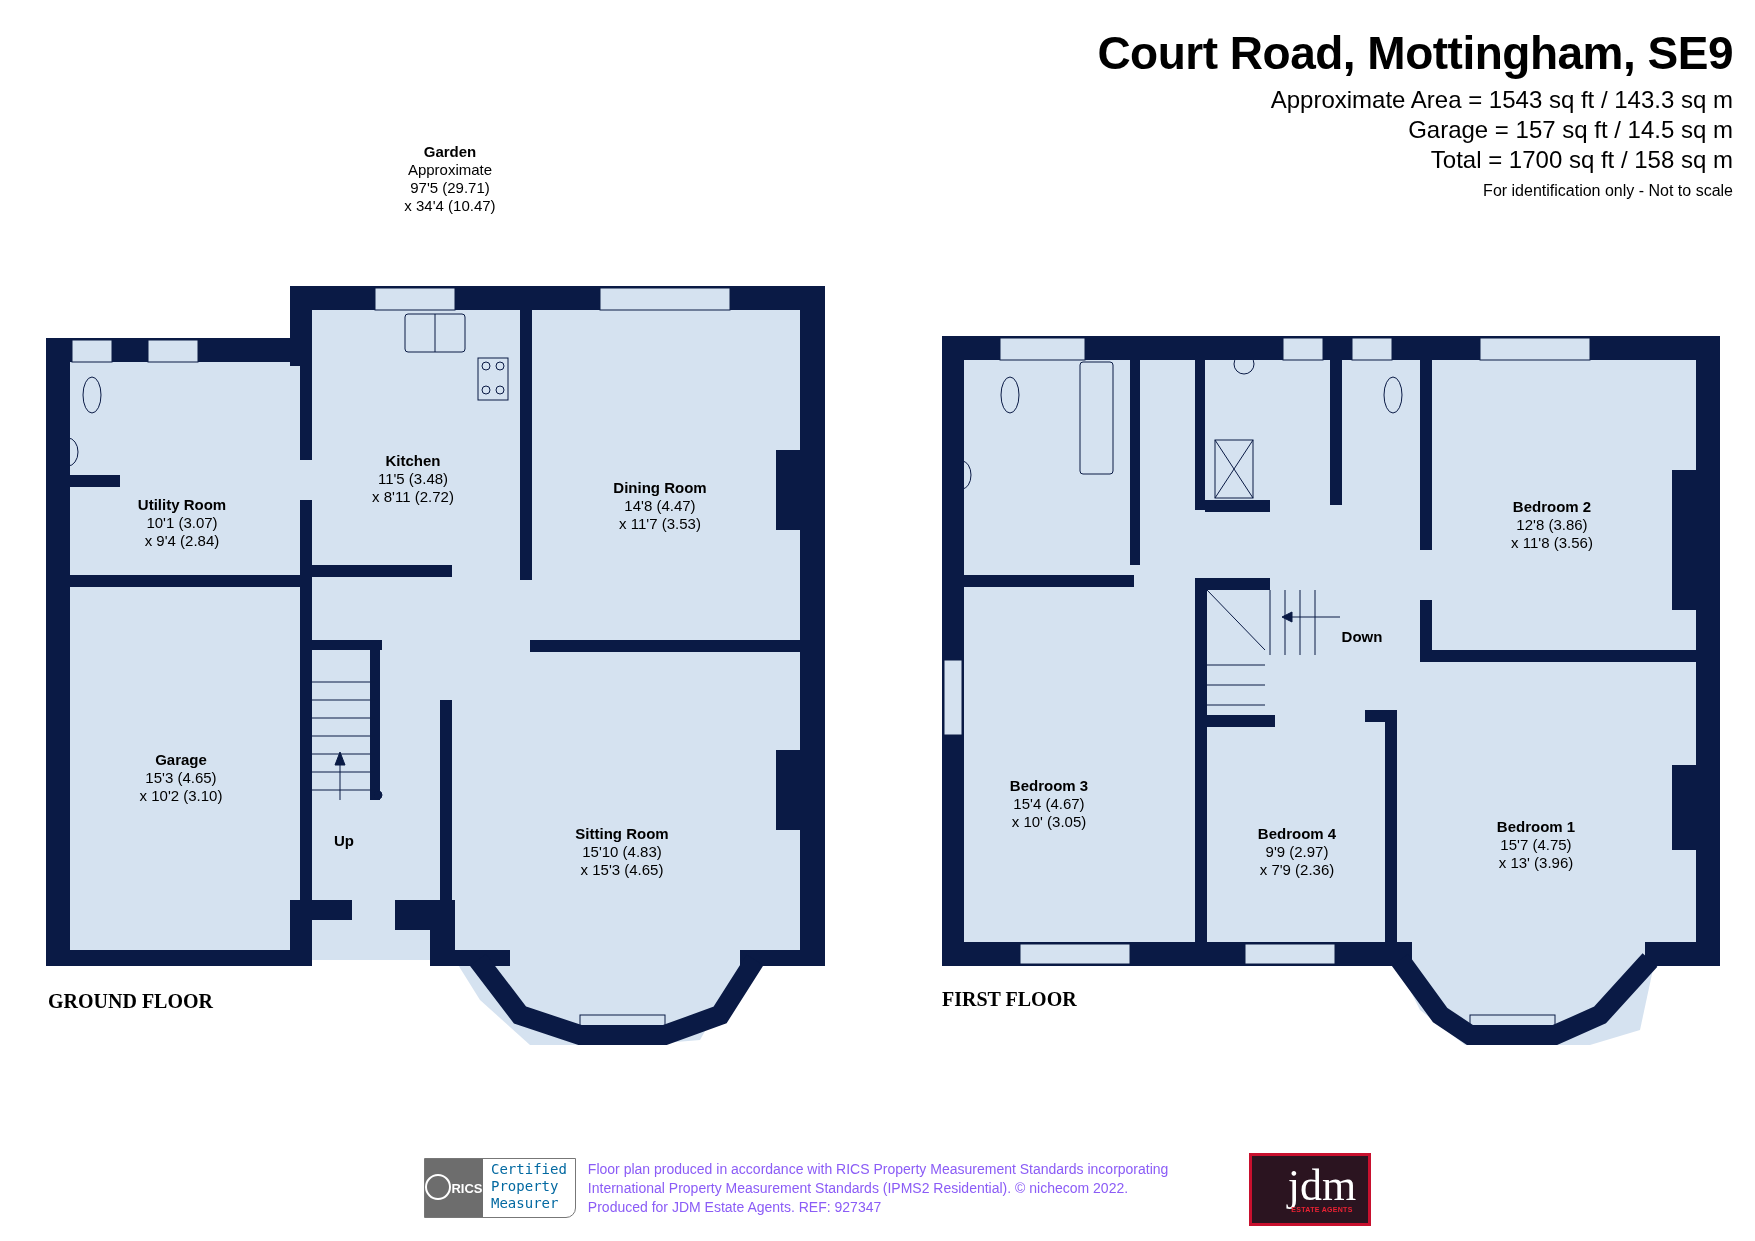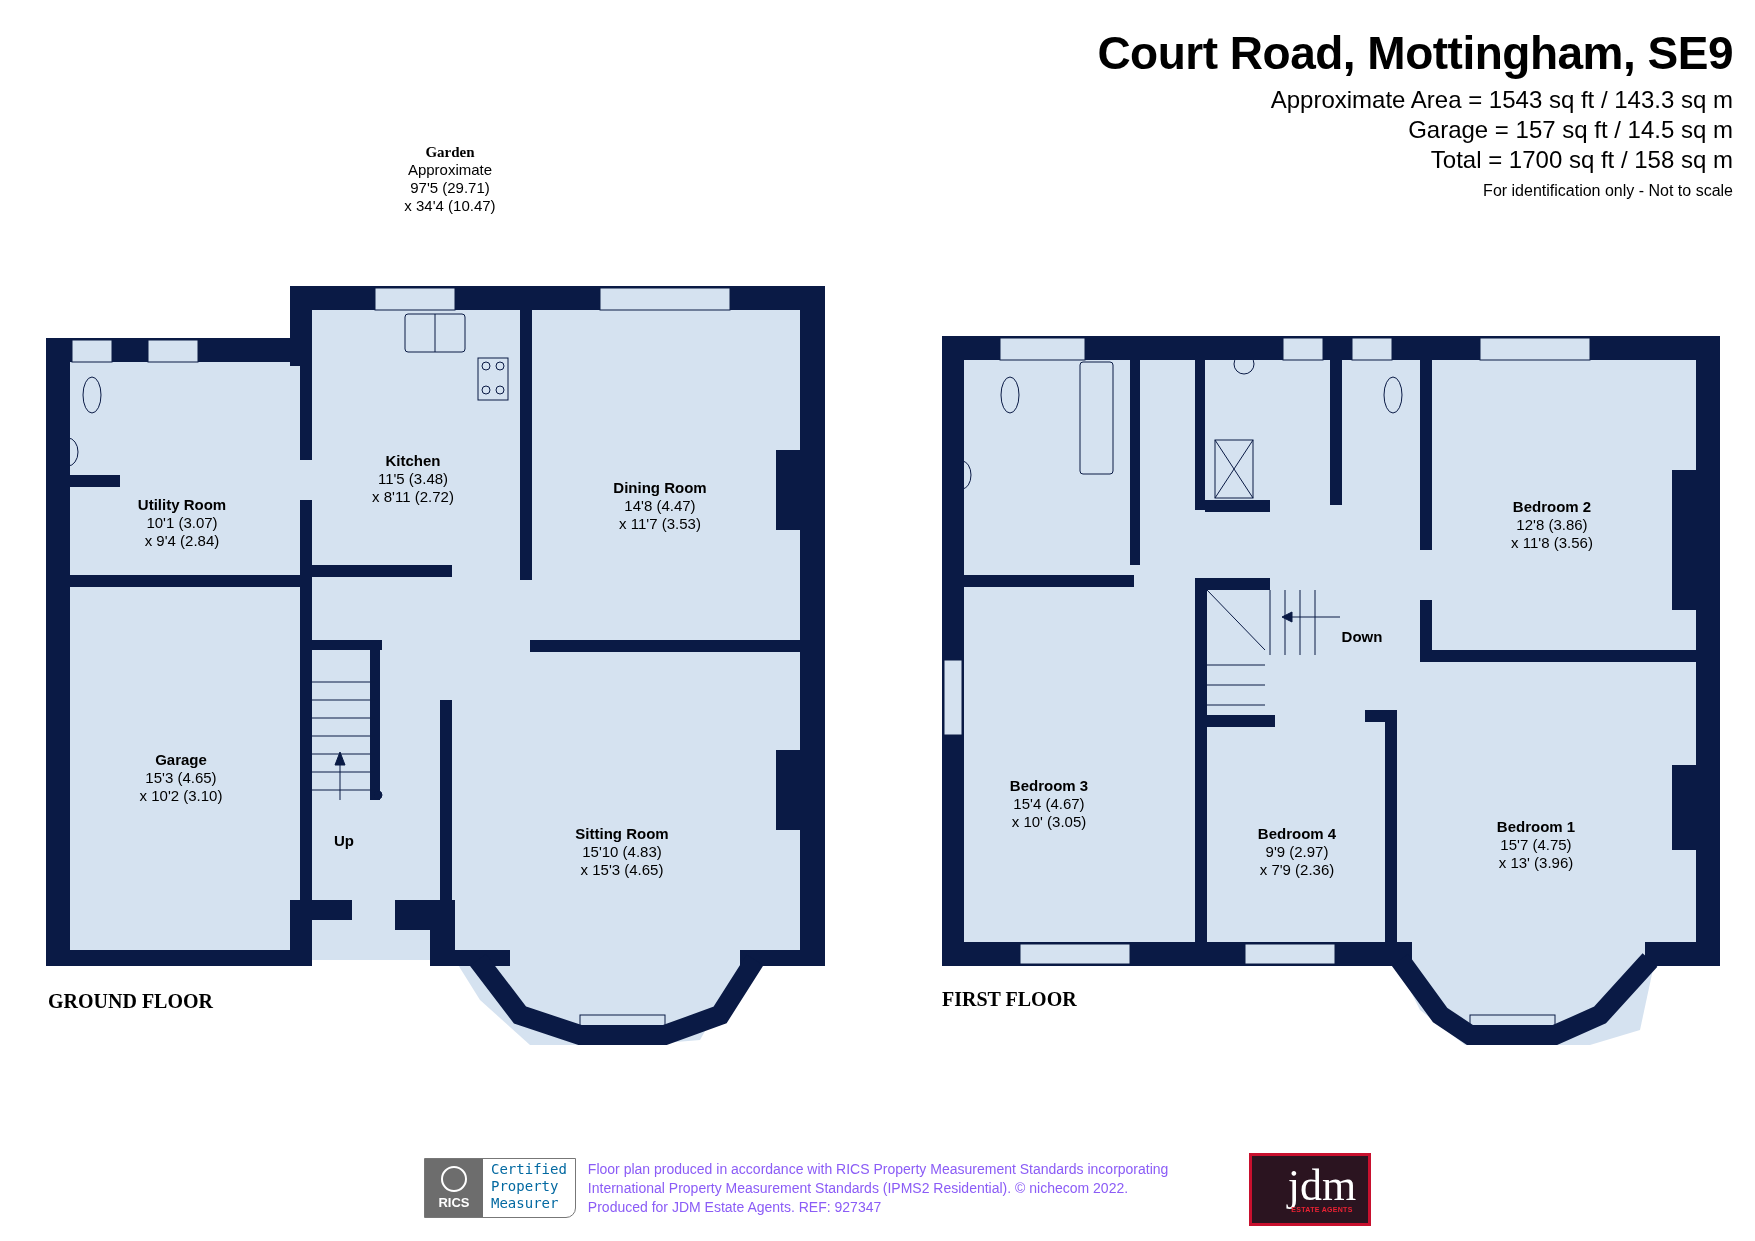--- a/index.html
+++ b/index.html
@@ -1,28 +1,28 @@
 <!DOCTYPE html>
 <html><head>
 <meta charset="utf-8">
 <style>
   html,body{margin:0;padding:0;background:#fff;}
   body{width:1755px;height:1241px;position:relative;overflow:hidden;font-family:"Liberation Sans",sans-serif;color:#000;}
   .title{position:absolute;right:22px;top:26px;font-size:46px;font-weight:bold;letter-spacing:-0.5px;margin-left:25px;}
   .areas{position:absolute;right:22px;top:85px;text-align:right;font-size:24px;line-height:30px;}
   .disclaimer{position:absolute;right:22px;top:182px;font-size:16px;}
   .garden{position:absolute;left:395px;top:143px;width:110px;text-align:center;font-size:15px;line-height:18px;}
-  .garden b{display:block;font-family:Liberation Serif, serif;}
+  .garden b{display:block;}
   svg.plan{position:absolute;left:0;top:0;}
   .floor-label{position:absolute;font-size:20px;font-weight:bold;font-family:Liberation Serif, serif;}
   .room-label{position:absolute;text-align:center;font-size:15px;line-height:18px;transform:translateX(-50%);white-space:nowrap;}
   .room-label b{display:block;font-size:15px;margin-top:20px;}
   .footer{position:absolute;left:424px;top:1157px;height:62px;display:flex;align-items:center;}
   .rics-badge{display:flex;height:58px;border:1px solid #777;border-radius:0 0 10px 0;}
-  .rics-grey{width:58px;background:#6d6d6d;color:#fff;display:flex;flex-direction:column;align-items:center;justify-content:center;font-weight:bold;font-size:13px;}
+  .rics-grey{width:58px;background:#6d6d6d;color:#fff;display:flex;flex-direction:row;align-items:center;justify-content:center;font-weight:bold;font-size:13px;}
   .rics-lion{width:22px;height:22px;border-radius:50%;border:2px solid #fff;margin-bottom:3px;}
   .rics-text{padding:2px 8px;font-size:14px;line-height:17px;color:#0369a1;font-family:"DejaVu Sans Mono",monospace;}
   .footer-text{margin-left:12px;font-size:14px;line-height:19px;color:#8b5cf6;}
   .jdm{position:absolute;left:1249px;top:1153px;width:92px;height:67px;background:#2b1420;border:3px solid #c8102e;color:#fff;display:flex;flex-direction:column;align-items:center;justify-content:center;padding-left:24px;}
   .jdm .big{font-family:"Liberation Serif",serif;font-size:44px;line-height:40px;}
   .jdm .small{font-size:7px;color:#e23;font-weight:bold;letter-spacing:0.3px;}
 </style>
 </head>
 <body>
 

